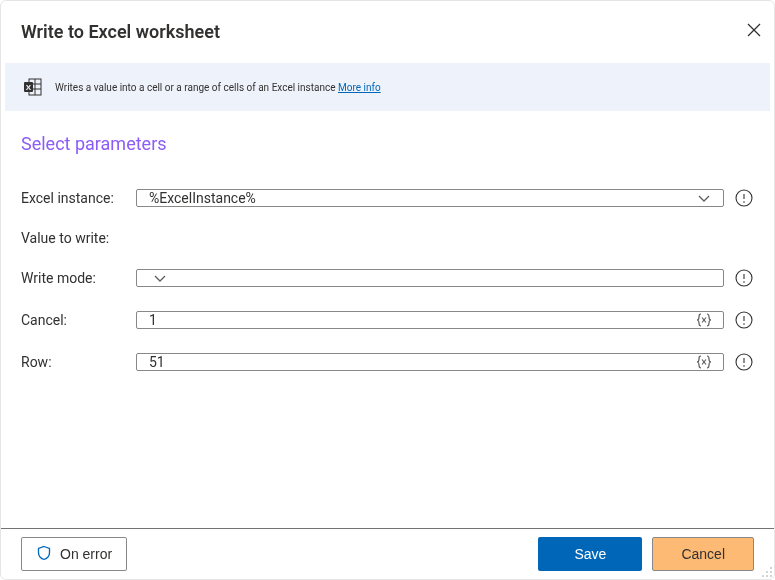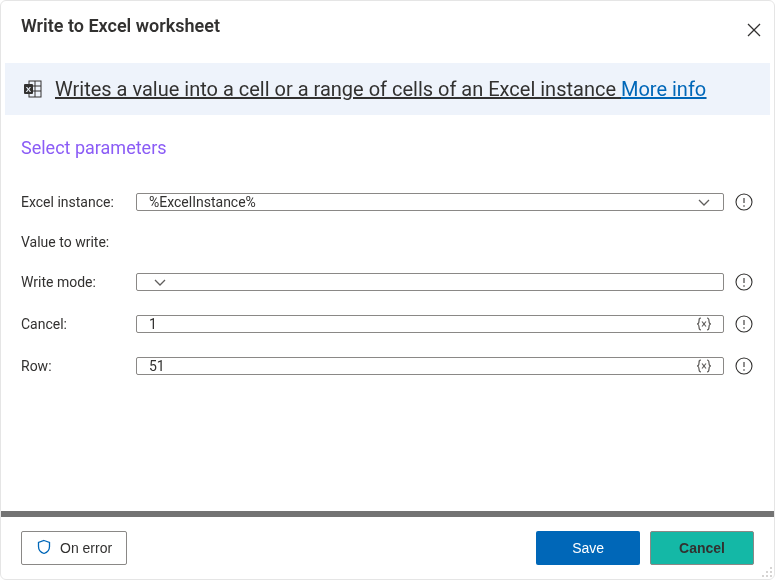--- a/index.html
+++ b/index.html
@@ -19,20 +19,21 @@
     border:1px solid #e5e5e5;
     border-radius:6px;
     background:#fff;
     display:flex;
     flex-direction:column;
     overflow:hidden;
     box-shadow:0 0 0 rgba(0,0,0,0);
   }
   .titlebar {
     display:flex;
+    align-items:center;
     justify-content:space-between;
     padding:14px 4px 4px 20px;
     gap:36px;
   }
   .title {
     font-size:18px;
     font-weight:600;
     color:#323130;
   }
   .close-btn {
@@ -45,21 +46,21 @@
 
   .info-banner {
     margin:12px 4px 0 4px;
     background:#eef3fb;
     display:flex;
     align-items:center;
     gap:12px;
     padding:14px 18px;
   }
   .info-banner .excel-ico svg { width:20px;height:20px; display:block; }
-  .info-text { color:#323130; font-size:20px;text-decoration:underline; }
+  .info-text { color:#323130; font-size:10px; }
   .info-link { color:#0067b8; text-decoration:underline; cursor:pointer; }
 
   .section-heading {
     font-size:18px;
     color:#8b5cf6;
     margin:22px 20px 6px 20px;
     font-weight:400;
   }
 
   .params {
@@ -115,22 +116,22 @@
   .help-btn {
     width:20px;height:20px;
     display:flex;align-items:center;justify-content:center;
     background:none;border:none;cursor:pointer;padding:0;
     color:#323130;
   }
   .help-btn svg { width:18px;height:18px; }
 
   .footer {
     margin-top:auto;
-    border-top:6px solid #737373;
-    padding:14px 20px;
+    border-top:1px solid #737373;
+    padding:8px 20px;
     display:flex;
     align-items:center;
   }
   .onerr-btn {
     height:34px;
     border:1px solid #8a8886;
     border-radius:2px;
     background:#fff;
     display:flex;align-items:center;gap:8px;
     padding:0 14px;
@@ -149,26 +150,25 @@
     font-size:14px;
     font-weight:400;
     padding:0 36px;
     cursor:pointer;
     margin-right:10px;
   }
   .cancel-btn {
     height:34px;
     border:1px solid #8a8886;
     border-radius:2px;
-    background:#14b8a6;
+    background:#fdba74;
     color:#323130;
     font-size:14px;
     padding:0 28px;
     cursor:pointer;
-    font-weight:bold;
   }
   .resize-grip {
     position:absolute;
     right:2px;bottom:2px;
     width:14px;height:14px;
     color:#c8c6c4;
     pointer-events:none;
   }
 </style>
 </head>

